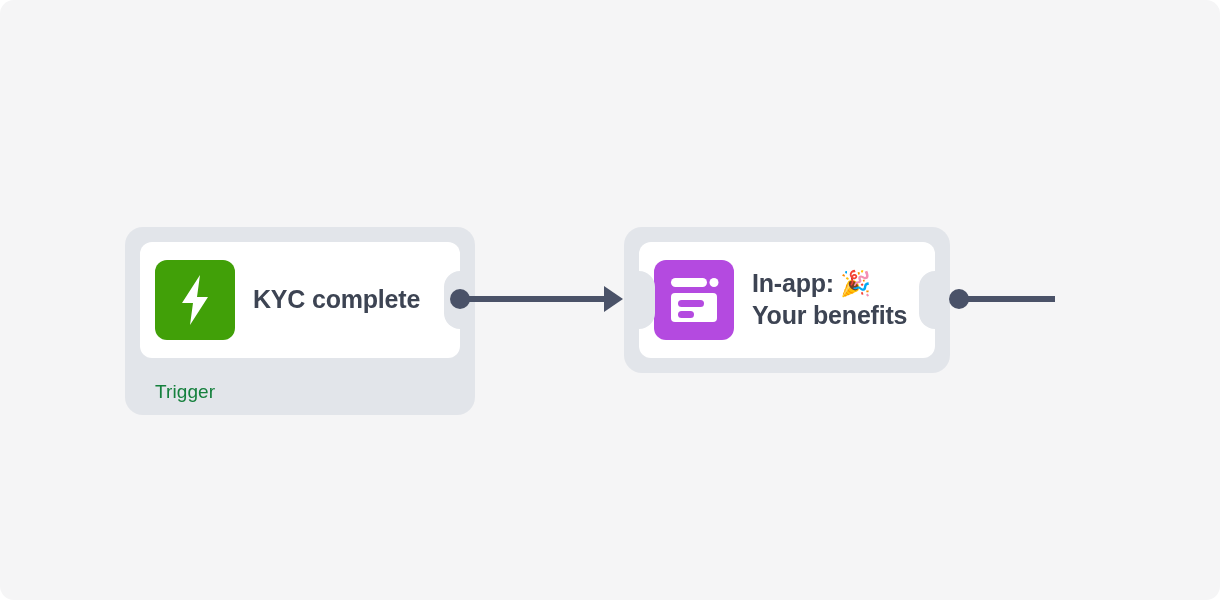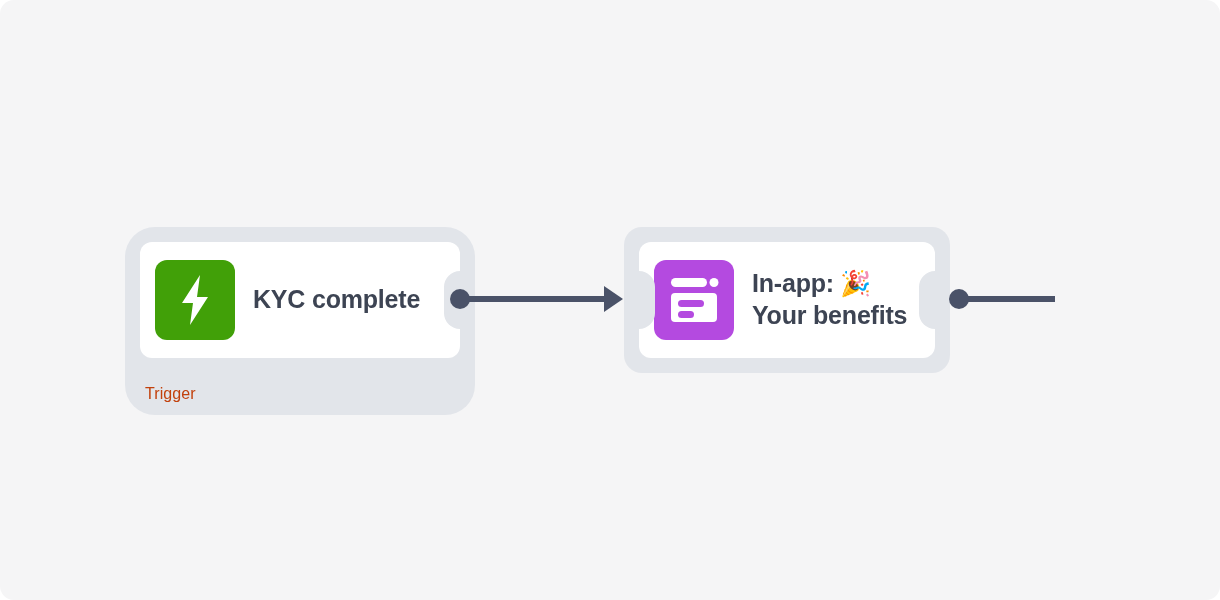--- a/index.html
+++ b/index.html
@@ -29,21 +29,20 @@
     position: absolute;
     background: #e2e5ea;
     border-radius: 18px;
     box-sizing: border-box;
   }
   .node-wrapper.trigger {
     left: 125px;
     top: 227px;
     width: 350px;
     height: 188px;
-    border-radius: 30px;
   }
   .node-wrapper.action {
     left: 624px;
     top: 227px;
     width: 326px;
     height: 146px;
   }
 
   
   .node-card {
@@ -80,24 +79,24 @@
     font-weight: bold;
     color: #3d4453;
     line-height: 1.27;
     letter-spacing: -0.2px;
     white-space: pre-line;
   }
 
   
   .node-label {
     position: absolute;
-    left: 20px;
+    left: 30px;
     bottom: 12px;
-    font-size: 16px;
-    color: #c2410c;
+    font-size: 19px;
+    color: #15803d;
     letter-spacing: 0.1px;
   }
 
   
   .port-notch {
     position: absolute;
     top: 50%;
     transform: translateY(-50%);
     width: 16px;
     height: 58px;

